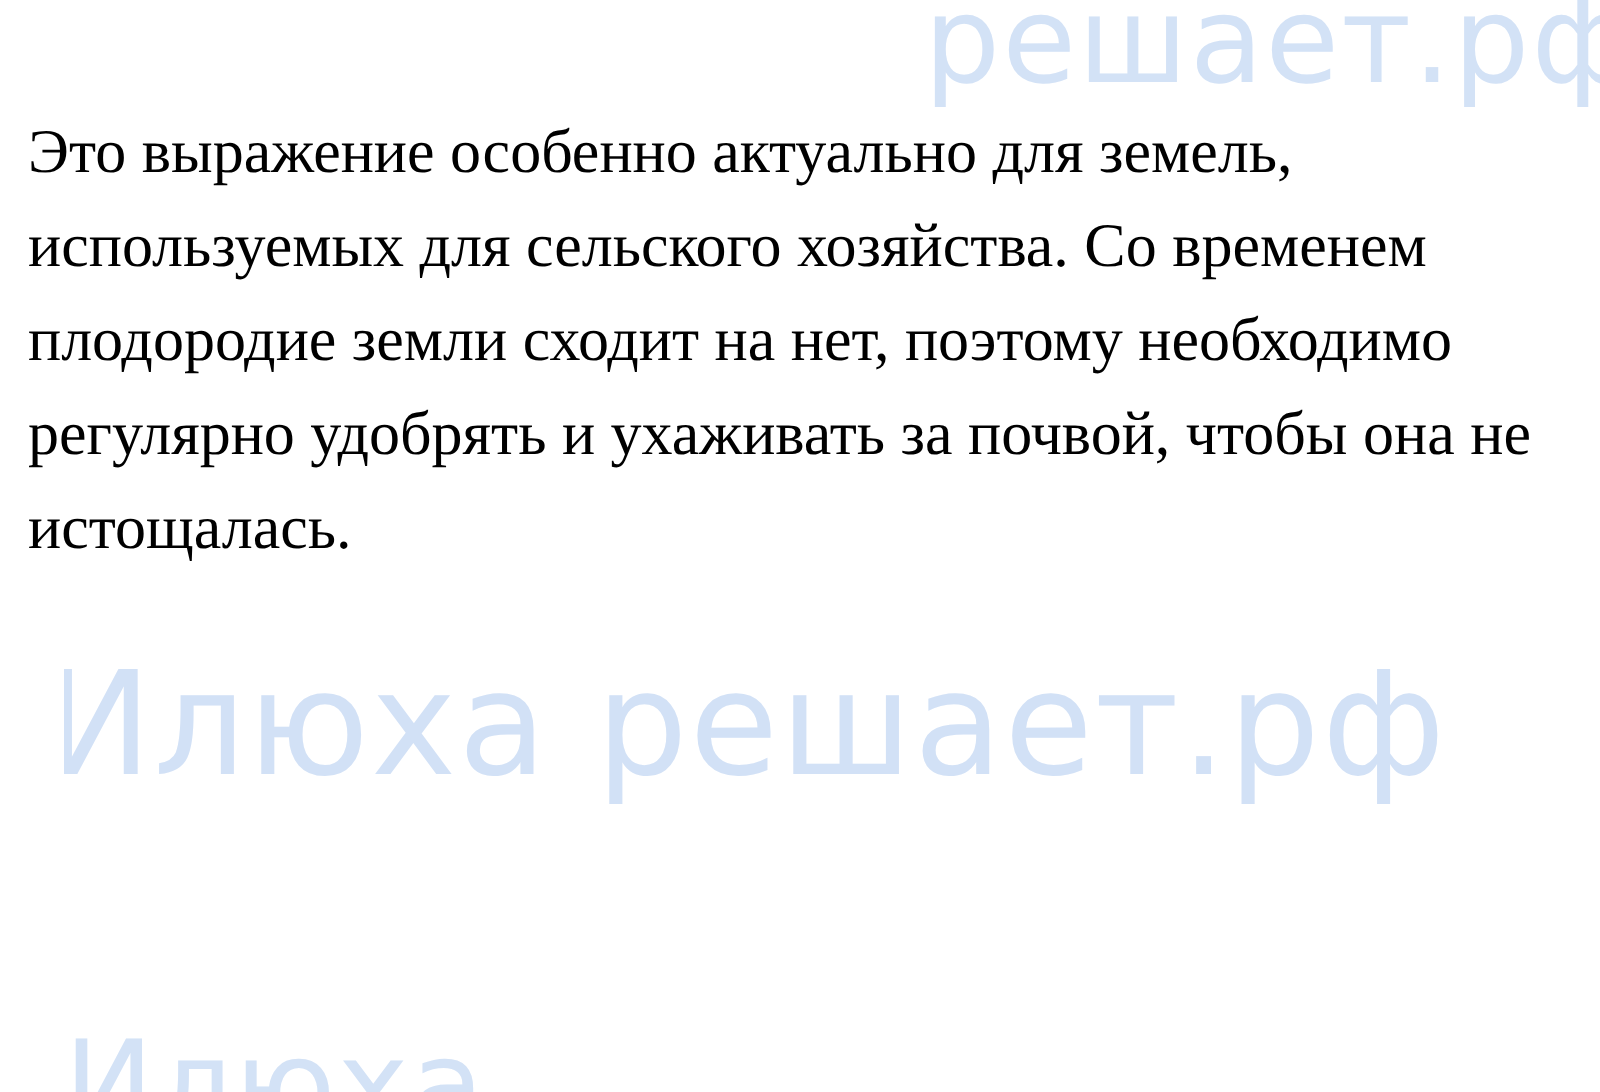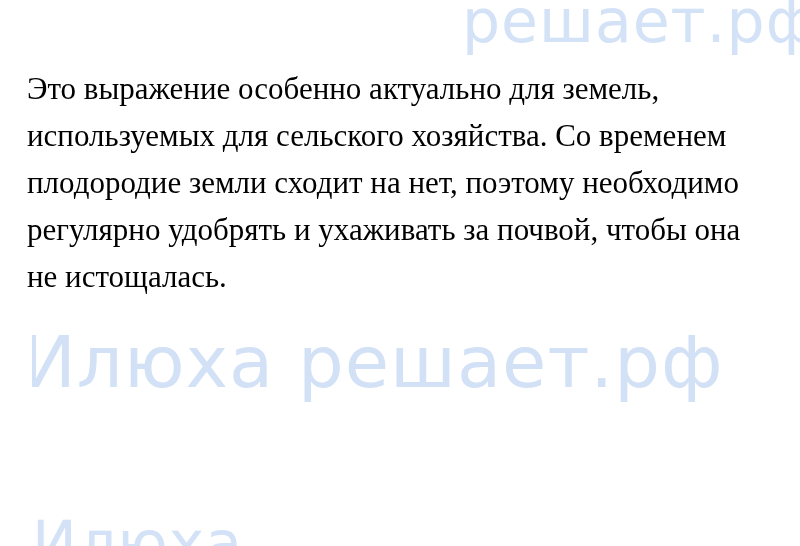--- a/index.html
+++ b/index.html
@@ -75,21 +75,21 @@
   }
   .gap {
     height: 38px;
   }
   .answer {
     font-family: "Liberation Serif", serif;
     font-weight: normal;
     font-size: 31px;
     line-height: 47px;
     color: #000000;
-    margin: 17px;
+    margin: 4px;
     padding: 0 0 0 4px;
   }
 </style>
 </head>
 <body>
 
 <div class="page">
 
   <div class="watermark">
     <div class="wm-text wm-1">решает.рф</div>

